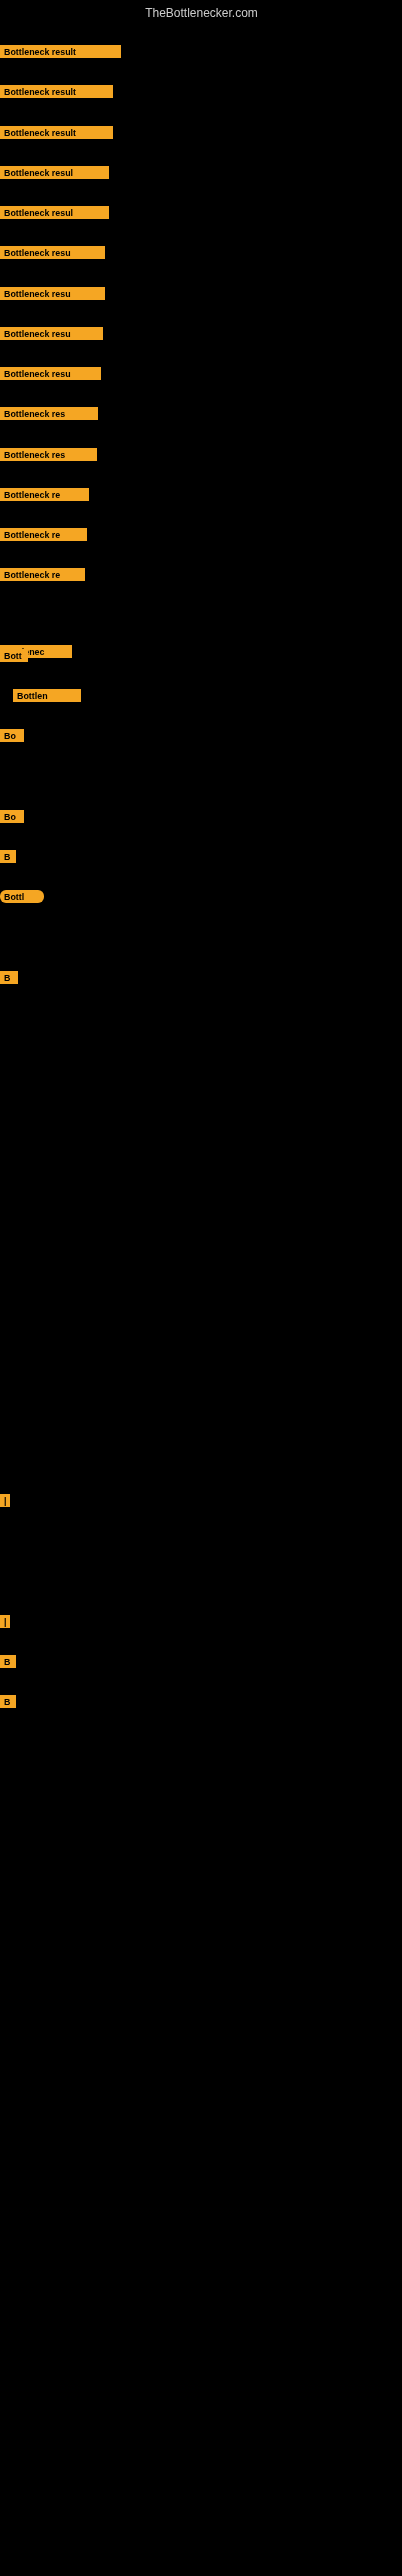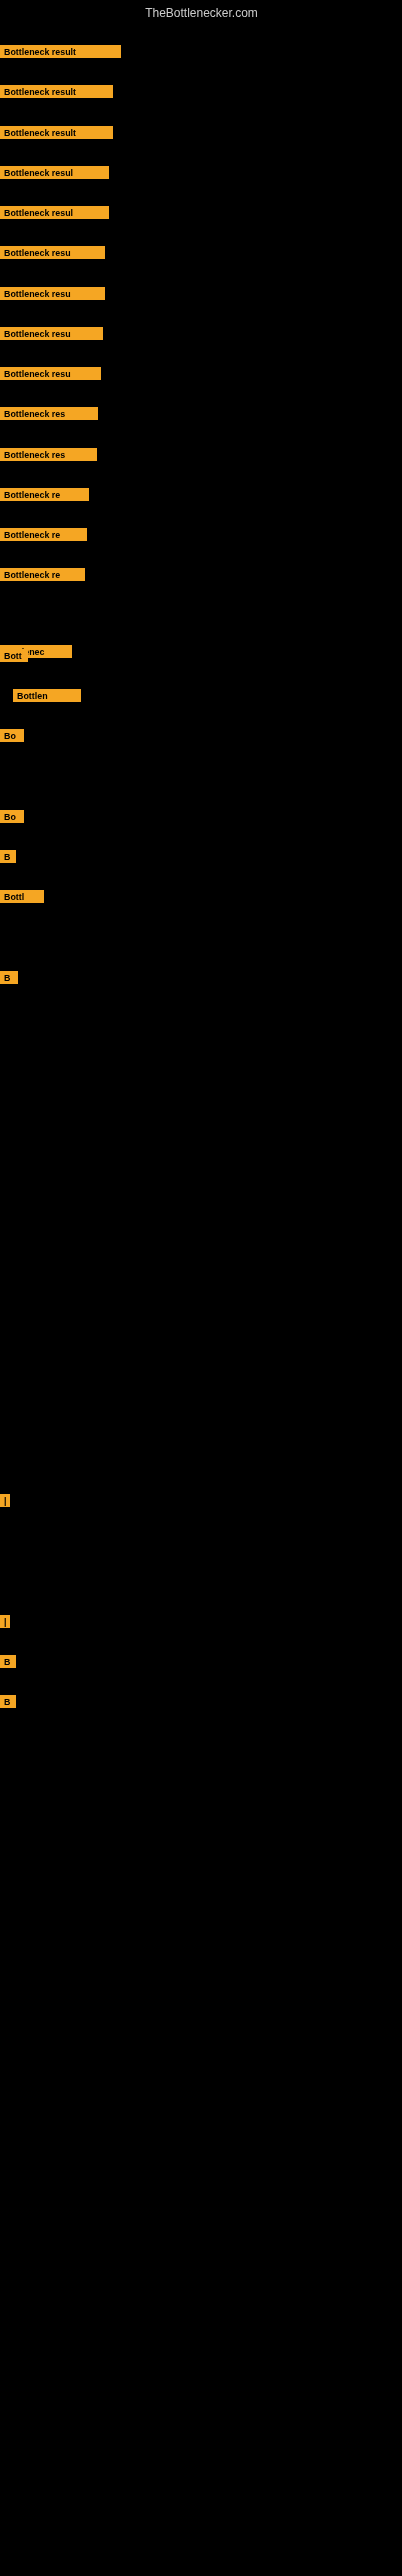--- a/index.html
+++ b/index.html
@@ -62,20 +62,20 @@
     <div class="badge-container" style="top: 448px; left: 0px;"><span class="bottleneck-badge" style="max-width: 97px; width: 97px;">Bottleneck res</span></div>
     <div class="badge-container" style="top: 488px; left: 0px;"><span class="bottleneck-badge" style="max-width: 89px; width: 89px;">Bottleneck re</span></div>
     <div class="badge-container" style="top: 528px; left: 0px;"><span class="bottleneck-badge" style="max-width: 87px; width: 87px;">Bottleneck re</span></div>
     <div class="badge-container" style="top: 568px; left: 0px;"><span class="bottleneck-badge" style="max-width: 85px; width: 85px;">Bottleneck re</span></div>
     <div class="badge-container" style="top: 609px; left: 0px; margin-top: 36px;"><span class="bottleneck-badge" style="max-width: 72px; width: 72px;">Bottlenec</span></div>
     <div class="badge-container" style="top: 649px; left: 0px;"><span class="bottleneck-badge" style="max-width: 48px; width: 28px;">Bott</span></div>
     <div class="badge-container" style="top: 689px; left: 13px;"><span class="bottleneck-badge" style="max-width: 68px; width: 68px;">Bottlen</span></div>
     <div class="badge-container" style="top: 729px; left: 0px;"><span class="bottleneck-badge" style="max-width: 24px; width: 24px;">Bo</span></div>
     <div class="badge-container" style="top: 810px; left: 0px;"><span class="bottleneck-badge" style="max-width: 24px; width: 24px;">Bo</span></div>
     <div class="badge-container" style="top: 850px; left: 0px;"><span class="bottleneck-badge" style="max-width: 16px; width: 16px;">B</span></div>
-    <div class="badge-container" style="top: 890px; left: 0px;"><span class="bottleneck-badge" style="max-width: 44px; width: 44px;">Bottl</span></div>
+    <div class="badge-container" style="top: 890px; left: 0px;"><span class="bottleneck-badge" style="max-width: 44px; width: 44px; border-radius: 6px;">Bottl</span></div>
     <div class="badge-container" style="top: 971px; left: 0px;"><span class="bottleneck-badge" style="max-width: 17.7px; width: 17.7px;">B</span></div>
     <div class="badge-container" style="top: 1494px; left: 0px;"><span class="bottleneck-badge" style="max-width: 9.7px; width: 9.7px;">|</span></div>
     <div class="badge-container" style="top: 1615px; left: 0px;"><span class="bottleneck-badge" style="max-width: 9.7px; width: 9.7px;">|</span></div>
     <div class="badge-container" style="top: 1655px; left: 0px;"><span class="bottleneck-badge" style="max-width: 16px; width: 16px;">B</span></div>
     <div class="badge-container" style="top: 1695px; left: 0px;"><span class="bottleneck-badge" style="max-width: 16px; width: 16px;">B</span></div>
   </div>
 
 
 </body></html>

